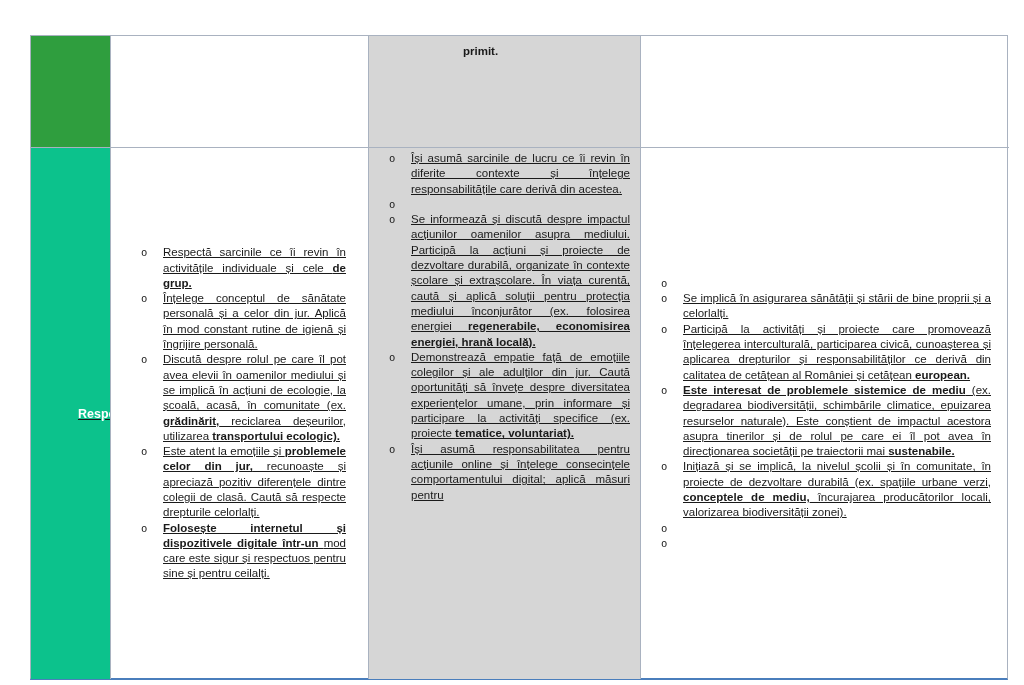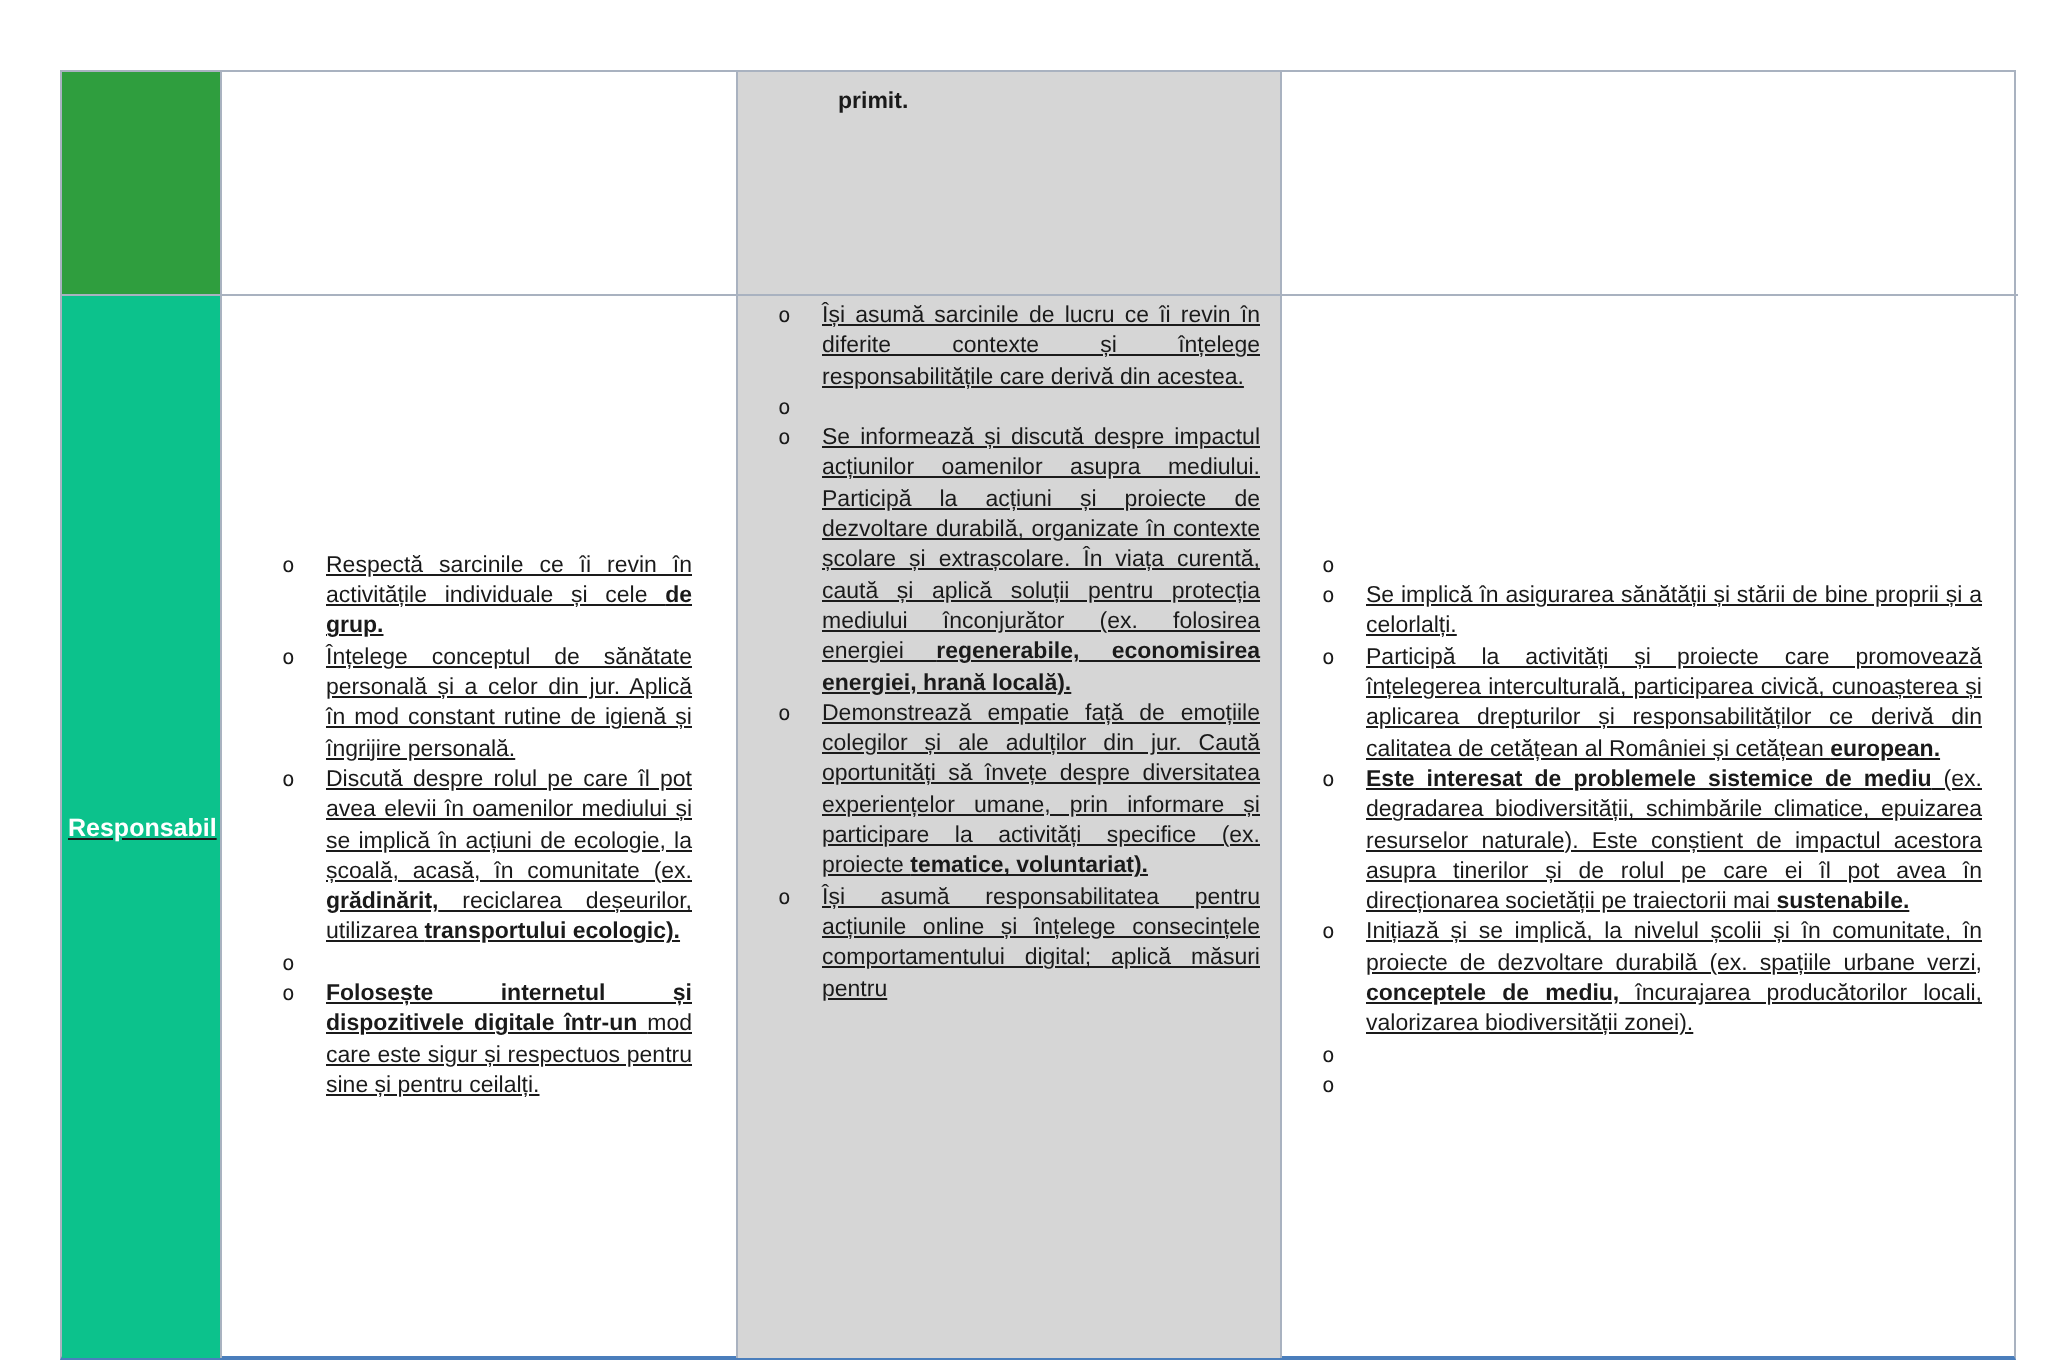--- a/index.html
+++ b/index.html
@@ -23,20 +23,21 @@
     border-right: 1px solid var(--border, #a9b2c0);
     border-bottom: 2px solid var(--bottom-border, #4a7ebc);
     box-sizing: border-box;
     background: #ffffff;
   }
   .cell {
     border-right: 1px solid var(--border, #a9b2c0);
     border-bottom: 1px solid var(--border, #a9b2c0);
     box-sizing: border-box;
     overflow: hidden;
+    padding-left: 44px;
   }
   .cell:nth-child(4n) { border-right: none; }
   .cell:nth-child(n+5) { border-bottom: none; }
   .gray { background: var(--gray-column, #d6d6d6); }
   .hd-label { background: var(--top-label-cell, #2f9e3e); }
   .row-label {
     background: var(--row-label-cell, #0cc28c);
     display: flex; align-items: center; text-decoration: underline;
   }
   .row-label span {
@@ -105,20 +106,21 @@
         <div class="bullet">
           <span class="marker">o</span>
           <span class="btext"><span>Înțelege conceptul de sănătate personală și a celor din jur. Aplică în mod constant rutine de igienă și îngrijire personală.</span></span>
         </div>
         <div class="bullet">
           <span class="marker">o</span>
           <span class="btext"><span>Discută despre rolul pe care îl pot avea elevii în oamenilor mediului și se implică în acțiuni de ecologie, la școală, acasă, în comunitate (ex. </span><span class="bold">grădinărit,</span><span> reciclarea deșeurilor, utilizarea </span><span class="bold">transportului ecologic).</span></span>
         </div>
         <div class="bullet">
           <span class="marker">o</span>
+          <span class="btext"><span>Este atent la emoțiile și </span><span class="bold">problemele celor din jur,</span><span> recunoaște și apreciază pozitiv diferențele dintre colegii de clasă. Caută să respecte drepturile celorlalți.</span></span>
         </div>
         <div class="bullet">
           <span class="marker">o</span>
           <span class="btext"><span class="bold">Folosește internetul și dispozitivele digitale într-un </span><span>mod care este sigur și respectuos pentru sine și pentru ceilalți.</span></span>
         </div>
       </div>
     <div class="cell body body-c2 gray">
         <div class="bullet">
           <span class="marker">o</span>
           <span class="btext"><span>Își asumă sarcinile de lucru ce îi revin în diferite contexte și înțelege responsabilitățile care derivă din acestea.</span></span>

